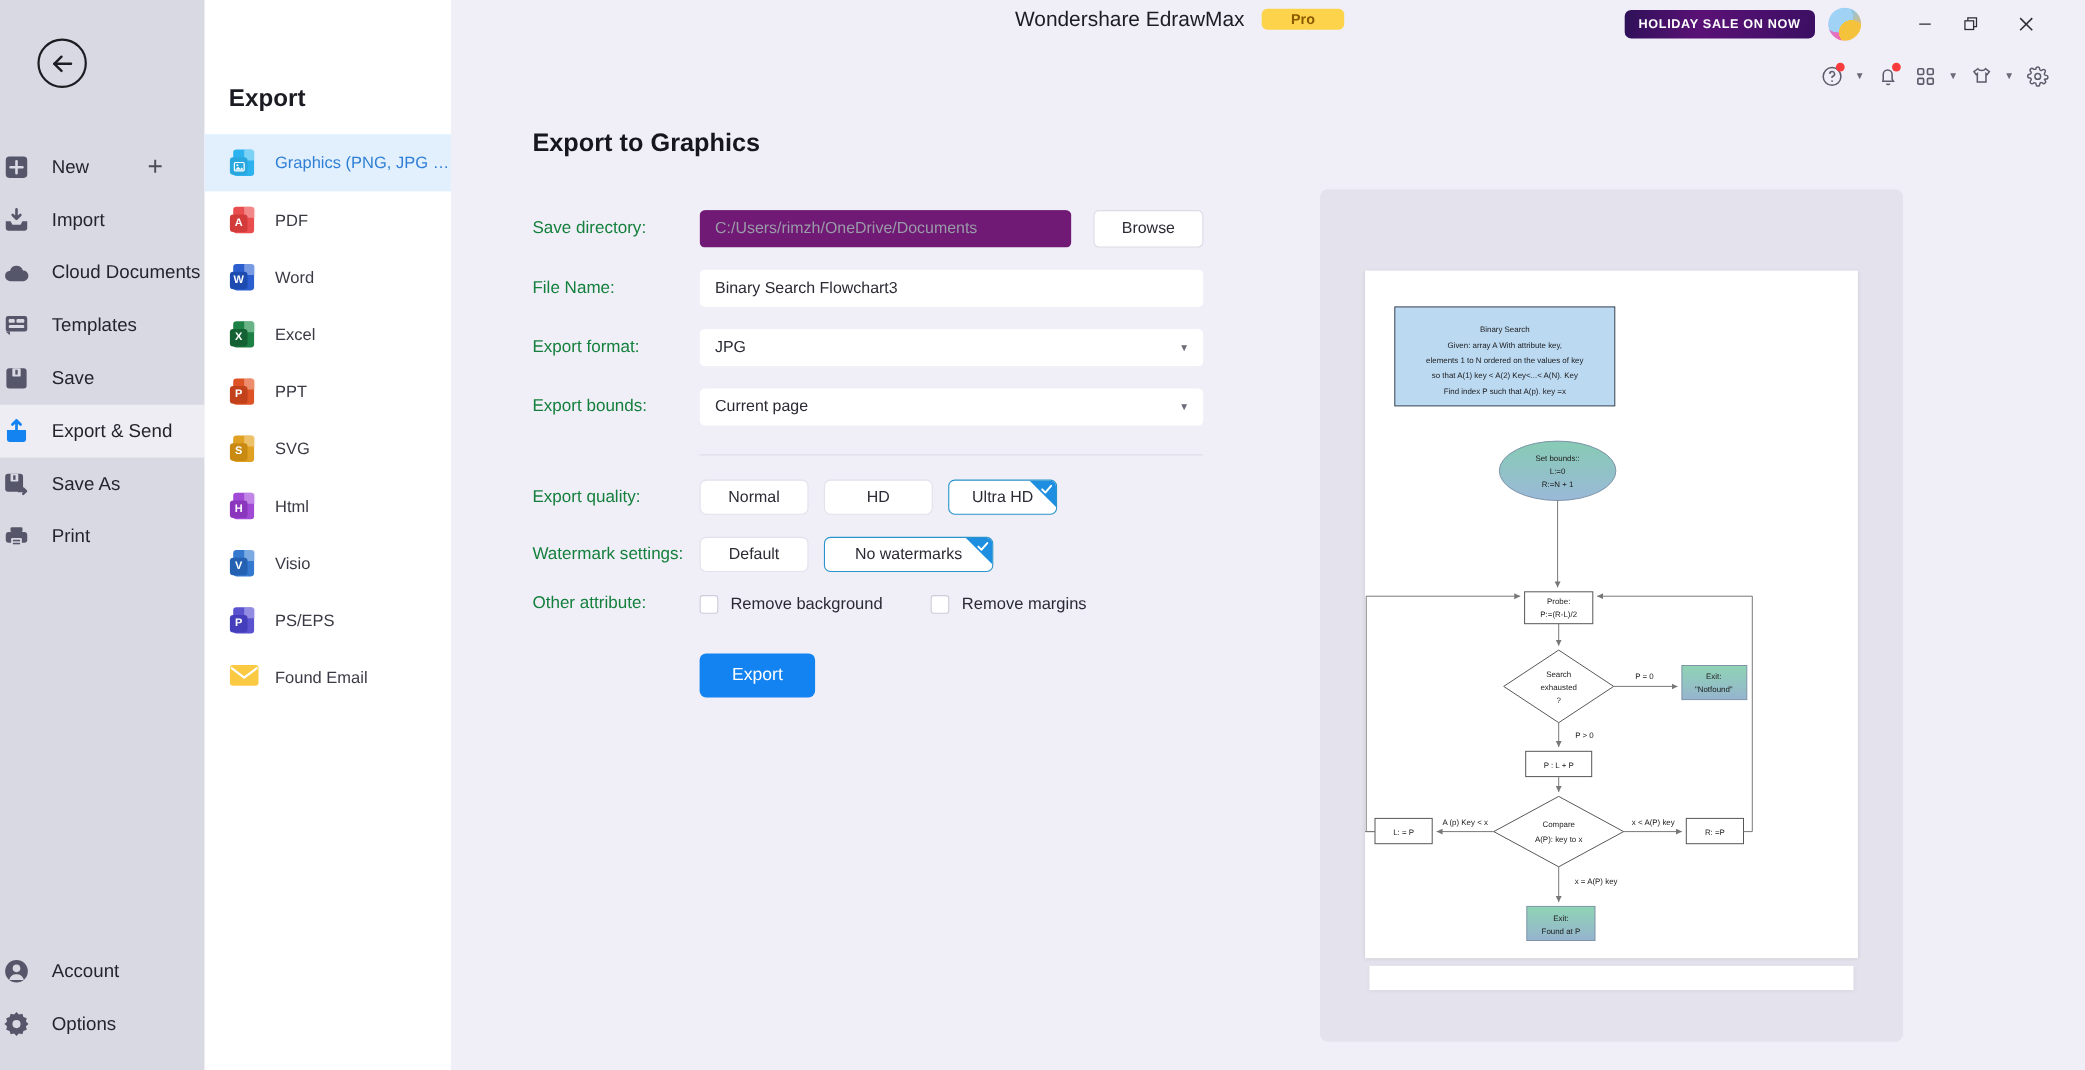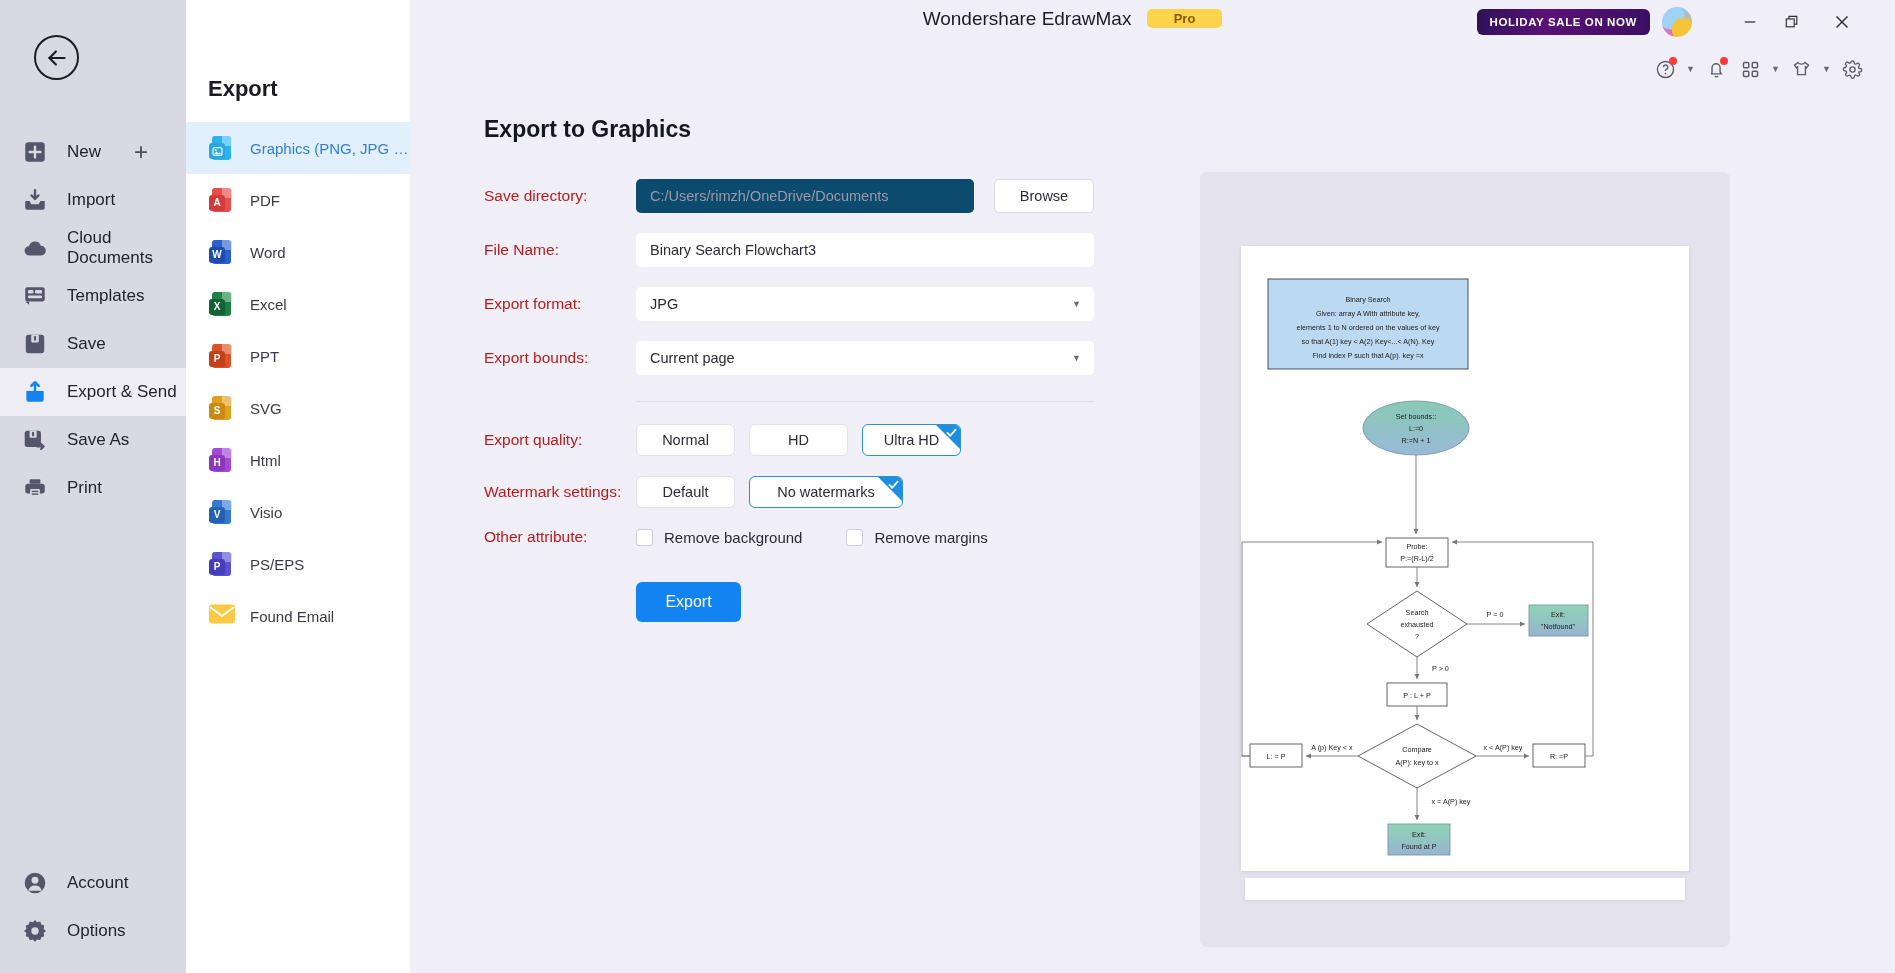--- a/index.html
+++ b/index.html
@@ -24,21 +24,21 @@
     position: absolute; left: 34px; top: 35px;
     width: 45px; height: 45px; border-radius: 50%;
     border: 2px solid #1c1c22; background: transparent;
     display: flex; align-items: center; justify-content: center;
     cursor: pointer;
   }
   .back-btn svg { width: 26px; height: 26px; }
   .nav-list { position: absolute; top: 128px; left: 0; right: 0; }
   .nav-item {
     height: 48px; display: flex; align-items: center;
-    padding-left: 20px; position: relative; cursor: pointer;
+    position: relative; cursor: pointer;
     font-size: 17px; color: #24242c;
   }
   .nav-item.active { background: #eeedf4; }
   .nav-ico {
     width: 30px; height: 30px; margin-right: 17px;
     display: flex; align-items: center; justify-content: center;
     flex: 0 0 30px;
   }
   .nav-ico svg { width: 26px; height: 26px; }
   .nav-plus {
@@ -137,30 +137,30 @@
     position: absolute; right: 3px; top: 3px; width: 8px; height: 8px;
     border-radius: 50%; background: #fa3b3b;
   }
   .caret {
     width: 13px; height: 22px; display: flex; align-items: center;
     justify-content: center; cursor: pointer; color: #6a6a78; font-size: 9px;
   }
 
   
   .form { position: absolute; left: 74px; top: 116px; width: 610px; }
-  .form h1 { font-size: 23px; font-weight: bold; color: #16161e; margin-bottom: 36px; }
+  .form h1 { font-size: 23px; font-weight: bold; color: #16161e; margin-bottom: 48px; }
   .row { display: flex; align-items: center; margin-bottom: 20px; }
-  .lbl { width: 152px; flex: 0 0 152px; font-size: 15.5px; color: #b91c1c; }
+  .lbl { width: 152px; flex: 0 0 152px; font-size: 15.5px; color: #15803d; }
   .field {
     flex: 1 1 auto; height: 34px; background: #fff; border-radius: 5px;
     display: flex; align-items: center; padding: 0 13px;
     font-size: 14.5px; color: #2b2b35; position: relative;
     border: 1px solid transparent;
   }
-  .field.readonly { background: #0c4a6e; color: #9a9aa8; }
+  .field.readonly { background: #701a75; color: #9a9aa8; }
   .field.select { cursor: pointer; }
   .field .sel-caret {
     position: absolute; right: 12px; top: 50%; transform: translateY(-50%);
     font-size: 9px; color: #6a6a78;
   }
   .browse-btn {
     margin-left: 20px; flex: 0 0 100px; width: 100px; height: 34px;
     background: #fff; border: 1px solid #dcdbe6; border-radius: 5px;
     font-size: 14.5px; color: #2b2b35; cursor: pointer;
     display: flex; align-items: center; justify-content: center;

